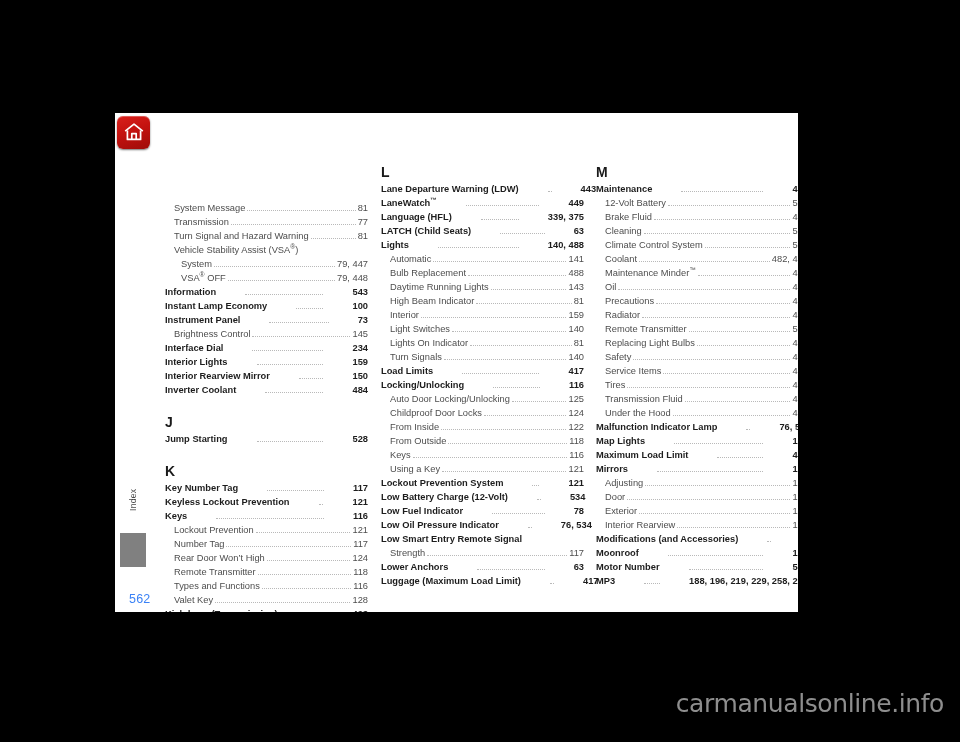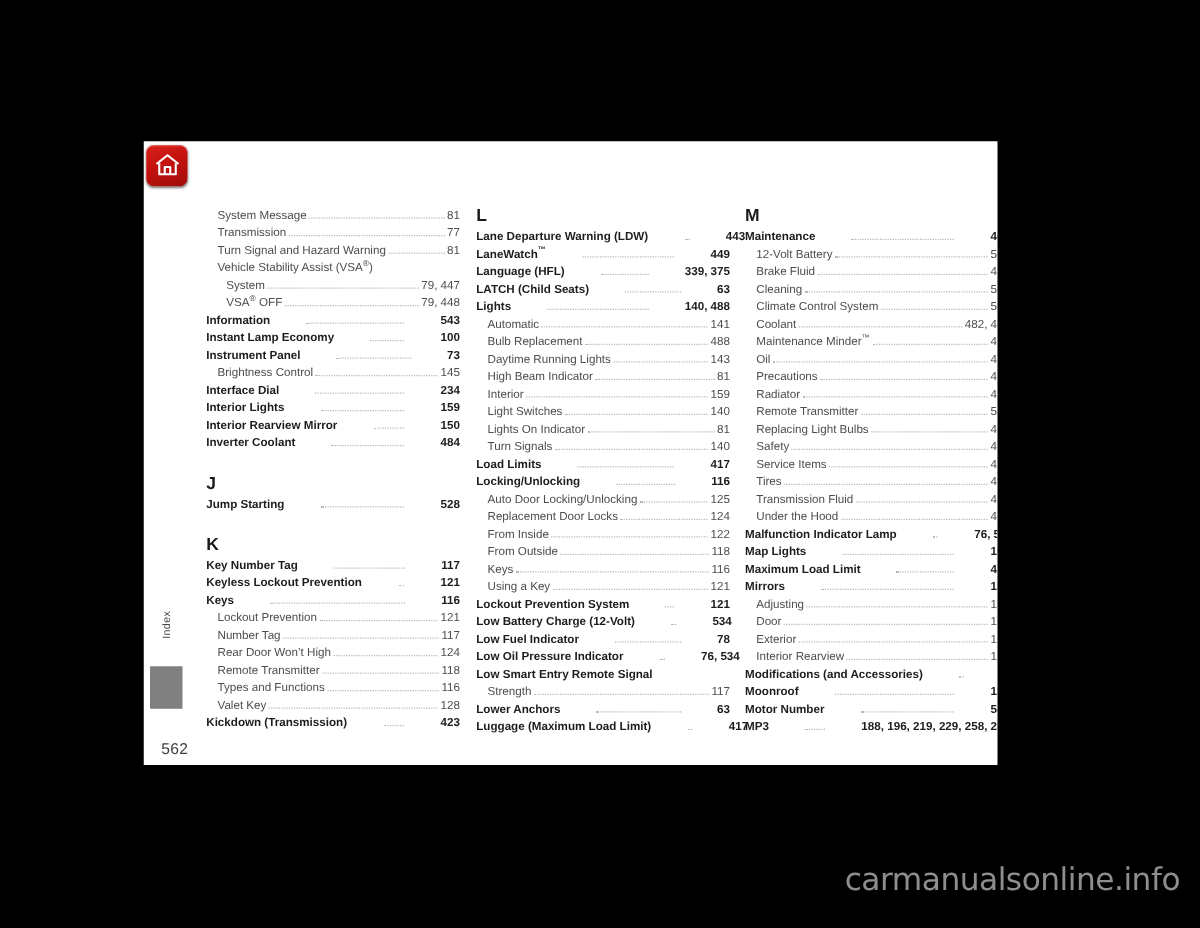--- a/index.html
+++ b/index.html
@@ -38,21 +38,21 @@
     width: 683px; height: 499px;
     background: #ffffff;
     overflow: hidden;
   }
 
   
   #page-number {
     position: absolute;
     left: 14px; bottom: 6px;
     font-size: 12.5px;
-    color: #404040;
+    color: #3b82f6;
     letter-spacing: 0.2px;
     text-align: center;
   }
   #index-tab-label {
     position: absolute;
     left: 13px; top: 398px;
     width: 60px;
     font-size: 8.5px;
     color: #4a4a4a;
     transform: rotate(-90deg);
@@ -66,21 +66,21 @@
     width: 26px; height: 34px;
     background: #808080;
   }
 
   
   .col {
     position: absolute;
     top: 52px;
     width: 203px;
   }
-  #col-1 { left: 50px;  }
+  #col-1 { left: 50px; margin-top: 36px;  }
   #col-2 { left: 266px; }
   #col-3 { left: 481px; width: 212px; }
 
   .letter-head {
     font-size: 14px;
     font-weight: bold;
     color: #1a1a1a;
     line-height: 15px;
     margin-bottom: 2px;
   }
@@ -351,21 +351,21 @@
           <span class="label">Locking/Unlocking</span>
           <span class="leader"></span>
           <span class="pages">116</span>
         </div>
         <div class="entry lvl1">
           <span class="label">Auto Door Locking/Unlocking</span>
           <span class="leader"></span>
           <span class="pages">125</span>
         </div>
         <div class="entry lvl1">
-          <span class="label">Replacement Door Locks</span>
+          <span class="label">Childproof Door Locks</span>
           <span class="leader"></span>
           <span class="pages">124</span>
         </div>
         <div class="entry lvl1">
           <span class="label">From Inside</span>
           <span class="leader"></span>
           <span class="pages">122</span>
         </div>
         <div class="entry lvl1">
           <span class="label">From Outside</span>

